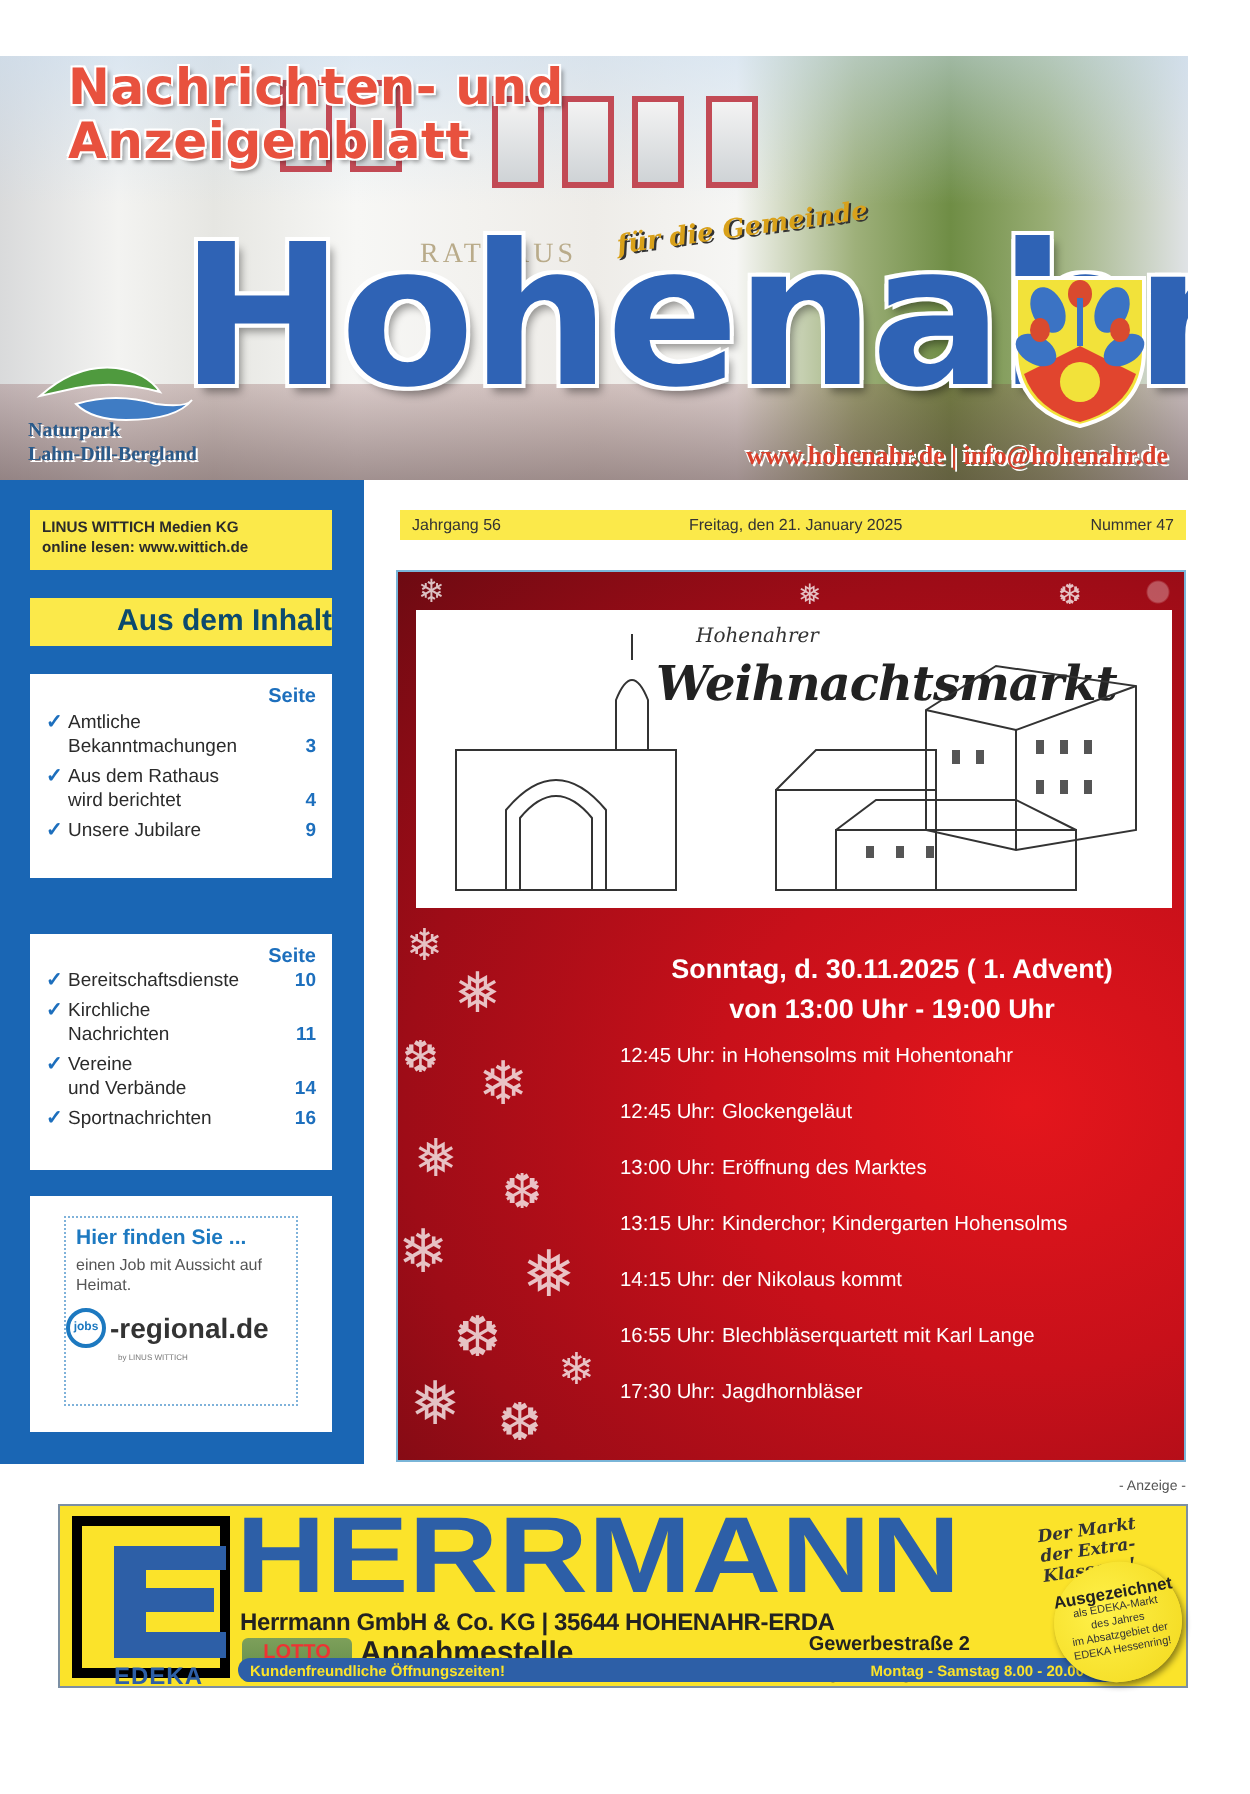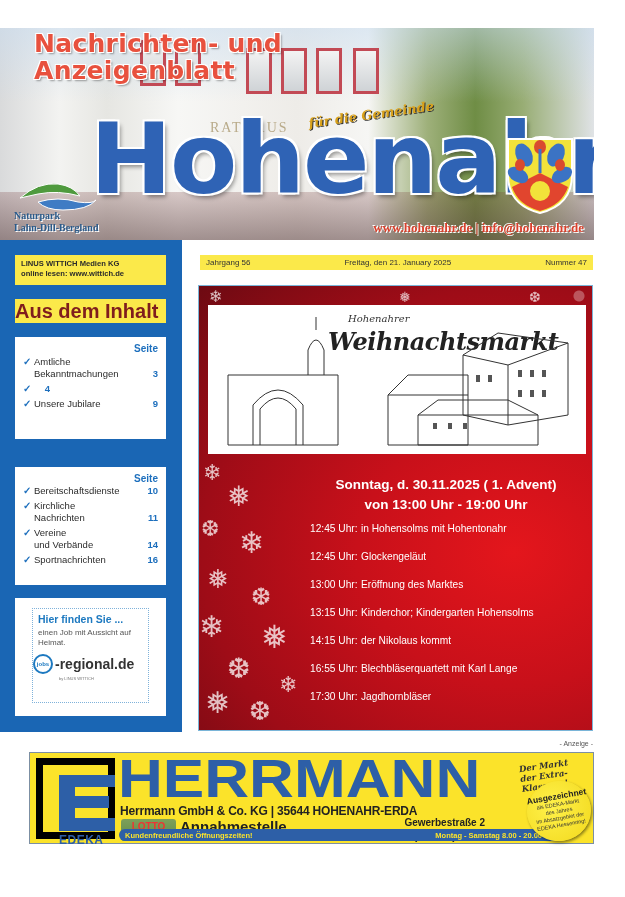--- a/index.html
+++ b/index.html
@@ -42,21 +42,21 @@
   .mh-naturpark {
     position: absolute; left: 14px; bottom: 6px; font-size: 10px; line-height: 12px; color: #2a5a8a;
     font-family: "Liberation Serif", serif; font-weight: bold; text-shadow: 1px 1px 0 #fff;
   }
   .np-logo { position: absolute; left: 18px; top: 152px; width: 80px; height: 34px; }
   .coat { position: absolute; left: 504px; top: 107px; width: 72px; height: 80px; }
 
   
   .sidebar { position: absolute; left: 0; top: 240px; width: 182px; height: 492px; background: #1a66b4; }
   .sb-publisher { position: absolute; left: 15px; top: 15px; width: 151px; height: 30px; background: #fbe94a; padding: 4px 6px; font-weight: bold; font-size: 7.6px; line-height: 10px; color: #2b2b2b; }
-  .sb-heading { position: absolute; left: 15px; top: 59px; width: 151px; height: 24px; background: #fbe94a; text-align: left; font-weight: bold; font-size: 20px; line-height: 24px; color: #7f1d1d; }
+  .sb-heading { position: absolute; left: 15px; top: 59px; width: 151px; height: 24px; background: #fbe94a; text-align: right; font-weight: bold; font-size: 15px; line-height: 24px; color: #0c4a6e; }
   .toc-box { position: absolute; left: 15px; background: #fff; padding: 6px 8px 0 8px; }
   .toc-box.b1 { top: 97px; width: 151px; height: 102px; }
   .toc-box.b2 { top: 227px; width: 151px; height: 118px; }
   .toc-seite { text-align: right; font-weight: bold; font-size: 10px; color: #1d6fbd; line-height: 12px; margin-bottom: 1px; }
   .toc-item { display: flex; align-items: flex-end; font-size: 9.5px; line-height: 12px; margin-bottom: 3px; color: #2b2b2b; }
   .toc-item .chk { width: 11px; flex: 0 0 11px; color: #1d6fbd; font-weight: bold; font-size: 10px; align-self: flex-start; }
   .toc-item .lbl { flex: 1; white-space: pre-line; }
   .toc-item .pg { width: 16px; text-align: right; color: #1d6fbd; font-weight: bold; }
   .jobs-box { position: absolute; left: 15px; top: 358px; width: 151px; height: 118px; background: #fff; }
   .jobs-inner { position: absolute; left: 17px; top: 10px; width: 117px; height: 95px; border: 1px dotted #7fb2da; padding: 3px 5px; }
@@ -88,21 +88,21 @@
   .poster-hours { position: absolute; left: 112px; top: 210px; width: 270px; text-align: center; color: #fff; font-weight: bold; font-size: 13.5px; line-height: 18px; }
   .sched { position: absolute; left: 111px; top: 237px; width: 280px; color: #fff; font-size: 10.2px; }
   .sched-row { display: flex; line-height: 12px; }
   .sched-row .t { width: 51px; flex: 0 0 51px; }
   .sched-row .d { flex: 1; }
   .sched-gap { height: 16px; }
 
   
   .ad-label { position: absolute; right: 32px; top: 740px; font-size: 7px; color: #555; }
   .ad { position: absolute; left: 29px; top: 752px; width: 565px; height: 92px; background: #fbe32a; border: 1px solid #7c8fa3; }
-  .edeka-frame { position: absolute; left: 6px; top: 5px; width: 79px; height: 81px; border: 7px solid #000000; }
+  .edeka-frame { position: absolute; left: 6px; top: 5px; width: 79px; height: 81px; border: 5px solid #000000; }
   .edeka-e { position: absolute; left: 16px; top: 10px; width: 56px; height: 56px; }
   .edeka-text { position: absolute; left: 16px; top: 68px; font-weight: bold; font-size: 12px; color: #2d5fa7; letter-spacing: 0.5px; }
   .herrmann { position: absolute; left: 88px; top: -4px; font-weight: bold; font-size: 54px; line-height: 58px; color: #2d5fa7; letter-spacing: 0px; font-family: "Liberation Sans", sans-serif; transform: scaleX(1.15); transform-origin: left; }
   .ad-company { position: absolute; left: 90px; top: 51px; font-weight: bold; font-size: 12px; color: #222; font-family: "Liberation Sans Narrow", "Liberation Sans", sans-serif; letter-spacing: -0.2px; }
   .lotto { position: absolute; left: 91px; top: 66px; width: 55px; height: 22px; background: linear-gradient(180deg,#7da05a,#5f8a48); border-radius: 3px; color: #e33; font-weight: bold; font-size: 10px; text-align: center; line-height: 16px; }
   .lotto small { display: block; font-size: 4px; line-height: 4px; color: #e66; }
   .annahme { position: absolute; left: 150px; top: 65px; font-weight: bold; font-size: 15px; color: #222; }
   .ad-street { position: absolute; right: 108px; top: 64px; font-weight: bold; font-size: 10px; color: #222; margin-left: 32px; }
   .ad-phone { position: absolute; right: 108px; top: 77px; font-weight: bold; font-size: 10.5px; color: #222; }
   .open-strip { position: absolute; left: 89px; bottom: 2px; width: 444px; height: 12px; background: #2d5fa7; border-radius: 6px; display: flex; justify-content: space-between; padding: 0 6px; align-items: center; font-size: 7.5px; font-weight: bold; color: #fbe32a; }
@@ -165,20 +165,22 @@
   <div class="toc-box b1">
     <div class="toc-seite">Seite</div>
     <div class="toc-item">
       <span class="chk">✓</span>
       <span class="lbl">Amtliche
 Bekanntmachungen</span>
       <span class="pg">3</span>
     </div>
     <div class="toc-item">
       <span class="chk">✓</span>
+      <span class="lbl">Aus dem Rathaus
+wird berichtet</span>
       <span class="pg">4</span>
     </div>
     <div class="toc-item">
       <span class="chk">✓</span>
       <span class="lbl">Unsere Jubilare</span>
       <span class="pg">9</span>
     </div>
   </div>
 
   <div class="toc-box b2">

